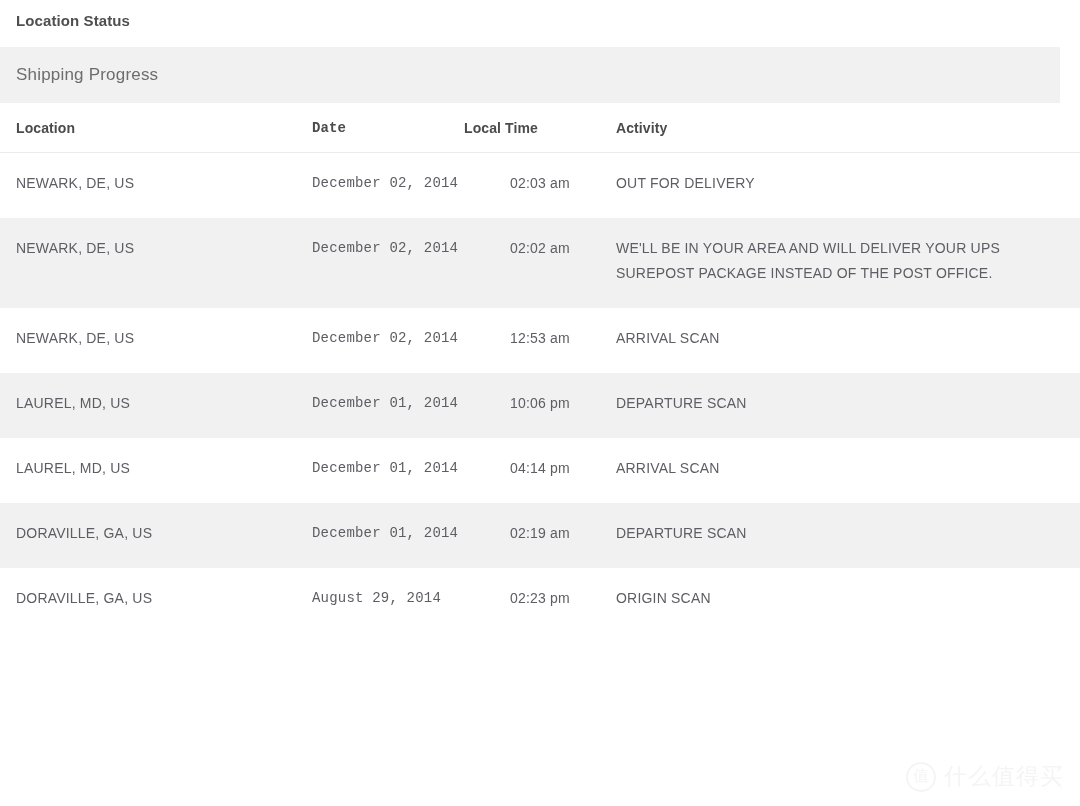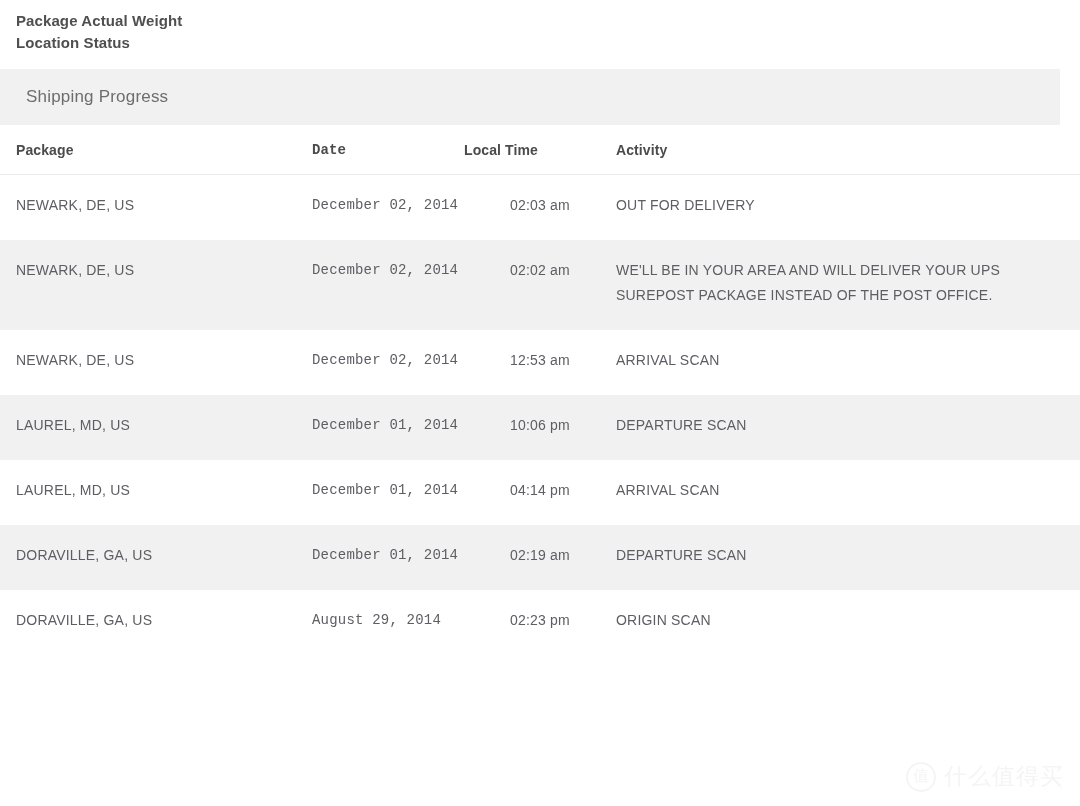--- a/index.html
+++ b/index.html
@@ -56,21 +56,21 @@
 
   
   .progress-bar {
     margin-top: 15px;
     width: 1060px;
     height: 56px;
     background: #f1f1f1;
     display: flex;
     align-items: center;
     box-sizing: border-box;
-    padding-left: 26px;
+    padding-left: 16px;
   }
   .progress-bar-title {
     font-size: 17px;
     color: #6d6d6d;
     letter-spacing: 0.2px;
   }
 
   
   .track-table {
     width: 1060px;
@@ -137,34 +137,33 @@
     font-size: 23px;
     color: #e2e2e2;
     letter-spacing: 1px;
     font-family: "DejaVu Sans", sans-serif;
   }
 </style>
 </head>
 <body>
 
 <div class="summary">
-  <div class="summary-label">Package Actual Weight</div>
 
 
   <div class="summary-label">Location Status</div>
 </div>
 
 <div class="progress-bar">
   <span class="progress-bar-title">Shipping Progress</span>
 </div>
 
 <table class="track-table">
   <thead>
     <tr>
-      <th class="col-location">Package</th>
+      <th class="col-location">Location</th>
       <th class="col-date">Date</th>
       <th class="col-time">Local Time</th>
       <th class="col-activity">Activity</th>
     </tr>
   </thead>
   <tbody id="table-body">
       <tr>
         <td class="col-location">NEWARK, DE, US</td>
         <td class="col-date">December 02, 2014</td>
         <td class="col-time">02:03 am</td>

